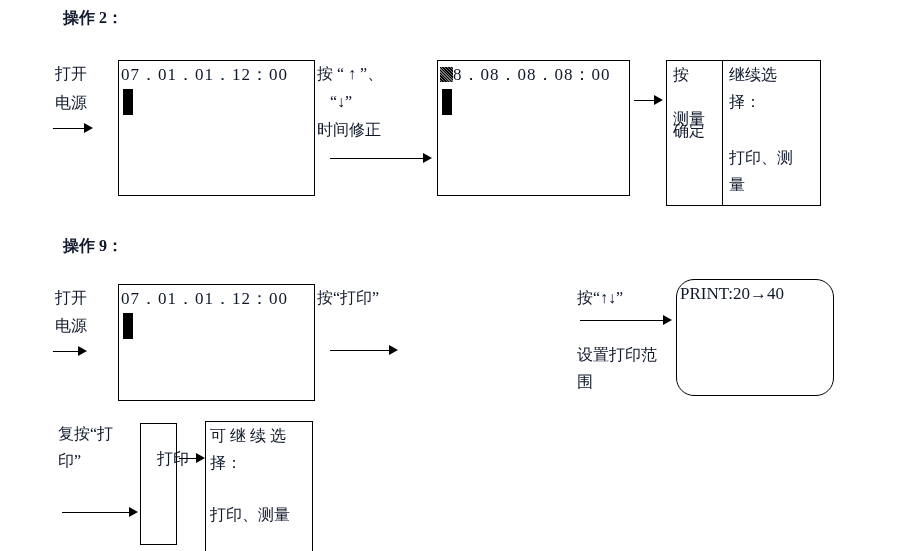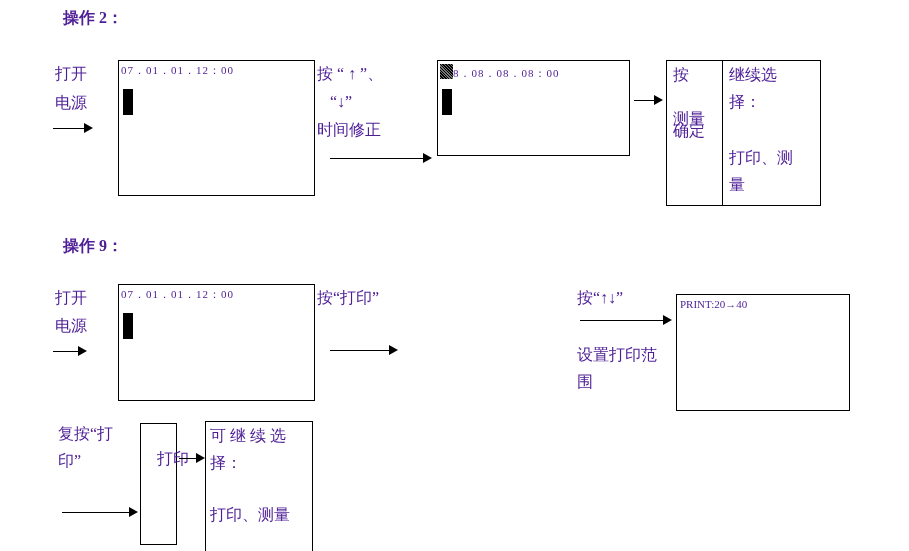--- a/index.html
+++ b/index.html
@@ -1,22 +1,22 @@
 <!DOCTYPE html>
 <html><head>
 <meta charset="utf-8">
 <style>
   html,body{margin:0;padding:0;background:#fff;}
   .page{
     position:relative;width:909px;height:551px;background:#ffffff;
-    font-family:"Liberation Serif","DejaVu Serif",serif;color:#4c1d95;overflow:hidden;
+    font-family:"Liberation Serif","DejaVu Serif",serif;color:#0f172a;overflow:hidden;
   }
   .t{position:absolute;white-space:nowrap;font-size:16px;line-height:1.25;}
   .title{font-weight:bold;font-size:16px;}
-  .disp{font-size:11px;letter-spacing:1px;}
+  .disp{font-size:17px;letter-spacing:1px;}
   .box{position:absolute;border:1px solid #000;background:#fff;box-sizing:border-box;}
   .divider{position:absolute;top:0;bottom:0;width:0;border-left:1px solid #000;}
   .cursor{position:absolute;width:10px;height:26px;background:#000;}
   .dither{
     display:inline-block;width:13px;height:15px;vertical-align:-2px;
     background:repeating-linear-gradient(45deg,#000 0,#000 1px,#777 1px,#777 2px);
   }
   .arrow{position:absolute;height:12px;}
   .arrow .shaft{position:absolute;left:0;right:7px;top:50%;border-top:1.5px solid #000;}
   .arrow .head{
@@ -45,21 +45,21 @@
   </div>
 
   <div class="t" style="left:317px;top:64px;">按 “ ↑ ”、</div>
   <div class="t" style="left:330px;top:92px;">“↓”</div>
   <div class="t" style="left:317px;top:120px;">时间修正</div>
   <div class="arrow" style="left:330px;top:152px;width:102px;">
       <span class="shaft"></span>
       <span class="head"></span>
     </div>
 
-  <div class="box" style="left:437px;top:60px;width:193px;height:96px;text-align:center;">
+  <div class="box" style="left:437px;top:60px;width:193px;height:136px;text-align:center;">
     <div class="t disp" style="left:2px;top:3px;"><span class="dither"></span><span>8．08．08．08：00</span></div>
     <div class="cursor" style="left:4px;top:28px;"></div>
   </div>
 
   <div class="arrow" style="left:634px;top:94px;width:29px;">
       <span class="shaft"></span>
       <span class="head"></span>
     </div>
 
   <div class="box" style="left:666px;top:60px;width:155px;height:146px;">
@@ -95,21 +95,21 @@
 
 
   <div class="t" style="left:577px;top:288px;">按“↑↓”</div>
   <div class="arrow" style="left:580px;top:314px;width:92px;">
       <span class="shaft"></span>
       <span class="head"></span>
     </div>
   <div class="t" style="left:577px;top:345px;">设置打印范</div>
   <div class="t" style="left:577px;top:372px;">围</div>
 
-  <div class="box" style="left:676px;top:294px;width:174px;height:117px;">
+  <div class="box" style="left:676px;top:279px;width:158px;height:117px;border-radius:18px;">
     <div class="t disp" style="left:3px;top:3px;letter-spacing:0;">PRINT:20→40</div>
   </div>
 
   <div class="t" style="left:58px;top:424px;">复按“打</div>
   <div class="t" style="left:58px;top:451px;">印”</div>
   <div class="arrow" style="left:62px;top:506px;width:76px;">
       <span class="shaft"></span>
       <span class="head"></span>
     </div>
 

